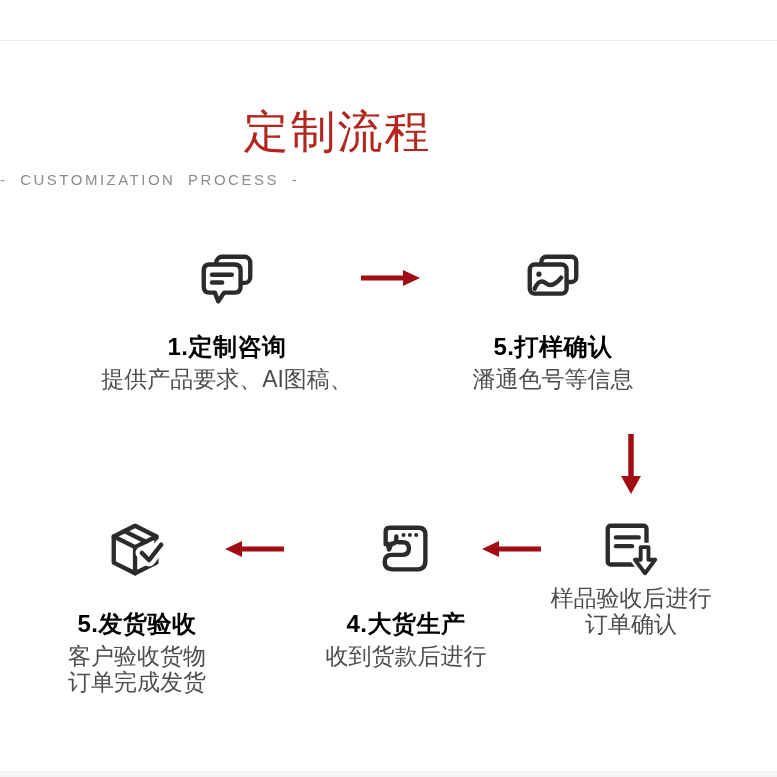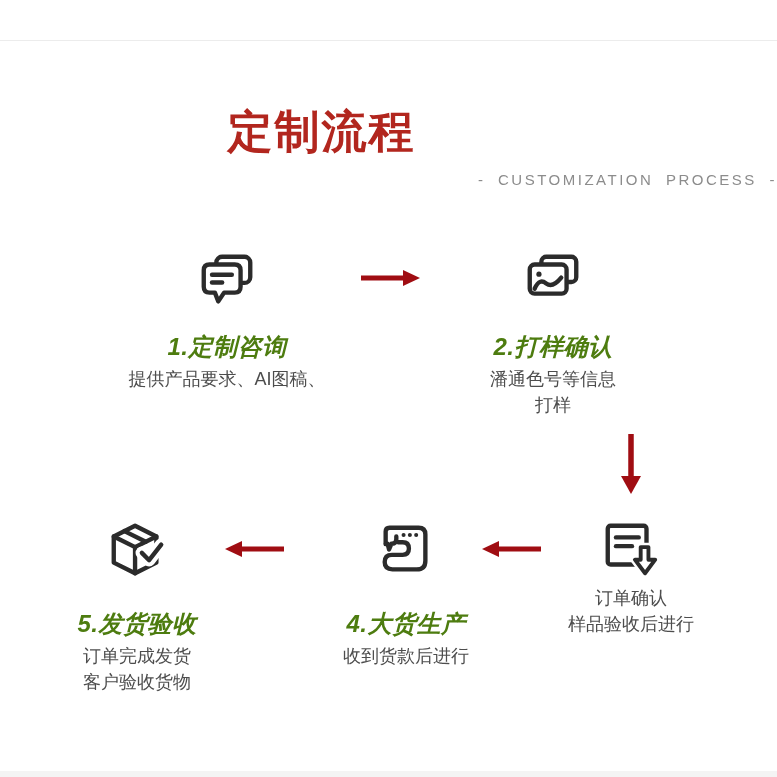--- a/index.html
+++ b/index.html
@@ -14,39 +14,39 @@
   .top-divider {
     position: absolute; left: 0; top: 40px; width: 777px; height: 1px;
     background: var(--divider, #ececec);
   }
   .footer-band {
     position: absolute; left: 0; bottom: 0; width: 777px; height: 6px;
     background: var(--footer-band, #f4f4f4);
   }
 
   .page-title {
-    position: absolute; left: 0; top: 104px; width: 643px;
-    text-align: center; font-size: 45px; font-weight: bold;
+    position: absolute; left: 16px; top: 104px; width: 643px;
+    text-align: center; font-size: 45px; font-weight: normal;
     letter-spacing: 2px; color: var(--title-red, #b2261e); line-height: 56px;
   }
   .page-subtitle {
     position: absolute; left: 0; top: 170px; width: 777px;
-    text-align: right; font-size: 15px; color: #8c8c8c;
+    text-align: left; font-size: 15px; color: #8c8c8c;
     letter-spacing: 2.5px; word-spacing: 6px; line-height: 20px;
   }
 
   .step { position: absolute; text-align: center; }
   .step .icon-wrap { height: 62px; display: flex; justify-content: center; }
   .step svg.step-icon { width: 62px; height: 62px; color: var(--icon-dark, #2b2b2b); }
   .step .step-title {
     margin-top: 20px; font-size: 24px; font-weight: bold;
-    color: #4d7c0f; line-height: 30px; letter-spacing: 0.5px; font-style: italic;
+    color: #000000; line-height: 30px; letter-spacing: 0.5px;
   }
   .step .step-desc {
-    margin-top: 4px; font-size: 18px; color: #4d4d4d; line-height: 26px;
+    margin-top: 4px; font-size: 23px; color: #4d4d4d; line-height: 26px;
   }
 
   .step1 { left: 77px;  top: 250px; width: 300px; }
   .step2 { left: 403px; top: 250px; width: 300px; }
   .step3 { left: 496px; top: 519px; width: 270px; }
   .step4 { left: 271px; top: 519px; width: 270px; }
   .step5 { left: 2px;   top: 519px; width: 270px; }
   
   .step3 .step-title, .step4 .step-title, .step5 .step-title { margin-top: 28px; }
 
@@ -98,24 +98,23 @@
 
   <div class="step step2">
     <div class="icon-wrap">
       <svg class="step-icon" viewBox="0 0 64 64">
         <rect class="stroke" x="20" y="7" width="36" height="26" rx="5"></rect>
         <rect class="stroke fill-white" x="8" y="15" width="38" height="30" rx="5"></rect>
         <circle class="dot" cx="17.5" cy="25" r="2.7"></circle>
         <path class="stroke" d="M13,40 C17,31 21,31.5 25,34.5 C29,37.5 34,36.5 40.5,28.5"></path>
       </svg>
     </div>
-    <div class="step-title">2.打样确认</div>
+    <div class="step-title">5.打样确认</div>
     <div class="step-desc">
       <div>潘通色号等信息</div>
-      <div>打样</div>
     </div>
   </div>
 
   <div class="flow-arrow arrow-2">
     <svg viewBox="0 0 22 62" width="22" height="62">
       <line x1="11" y1="1" x2="11" y2="45" stroke="currentColor" stroke-width="5.5"></line>
       <polygon points="1,43 21,43 11,61" fill="currentColor"></polygon>
     </svg>
   </div>
 
@@ -123,22 +122,22 @@
     <div class="icon-wrap">
       <svg class="step-icon" viewBox="0 0 64 64">
         <rect class="stroke" x="8" y="7" width="40" height="40" rx="3"></rect>
         <line class="stroke" x1="16.5" y1="19" x2="40" y2="19"></line>
         <line class="stroke" x1="16.5" y1="28" x2="33" y2="28"></line>
         <path class="halo" d="M42,29 h8 v13 h7 L46.5,56 L36,42 h6 z" stroke-width="9" stroke-linejoin="round"></path>
         <path class="stroke stroke-thin fill-white" d="M42,29 h8 v13 h7 L46.5,56 L36,42 h6 z"></path>
       </svg>
     </div>
     <div class="step-desc">
+      <div>样品验收后进行</div>
       <div>订单确认</div>
-      <div>样品验收后进行</div>
     </div>
   </div>
 
   <div class="flow-arrow arrow-3">
     <svg viewBox="0 0 60 18" width="60" height="18">
       <line x1="59" y1="9" x2="15" y2="9" stroke="currentColor" stroke-width="5"></line>
       <polygon points="17,1 0,9 17,17" fill="currentColor"></polygon>
     </svg>
   </div>
 
@@ -171,19 +170,19 @@
         <path class="stroke" d="M30,7 L52,18 V45 L30,56 L8,45 V18 Z"></path>
         <path class="stroke" d="M8,18 L30,29 L52,18"></path>
         <path class="stroke" d="M30,29 V56"></path>
         <path class="stroke" d="M19,12.5 L41,23.5"></path>
         <path class="halo" d="M37,35 L44.5,42.5 L57,26.5" fill="none" stroke-width="13" stroke-linecap="round" stroke-linejoin="round"></path>
         <path class="stroke" d="M37,35 L44.5,42.5 L57,26.5"></path>
       </svg>
     </div>
     <div class="step-title">5.发货验收</div>
     <div class="step-desc">
+      <div>客户验收货物</div>
       <div>订单完成发货</div>
-      <div>客户验收货物</div>
     </div>
   </div>
 
   <div class="footer-band"></div>
 </div>
 
 </body></html>

